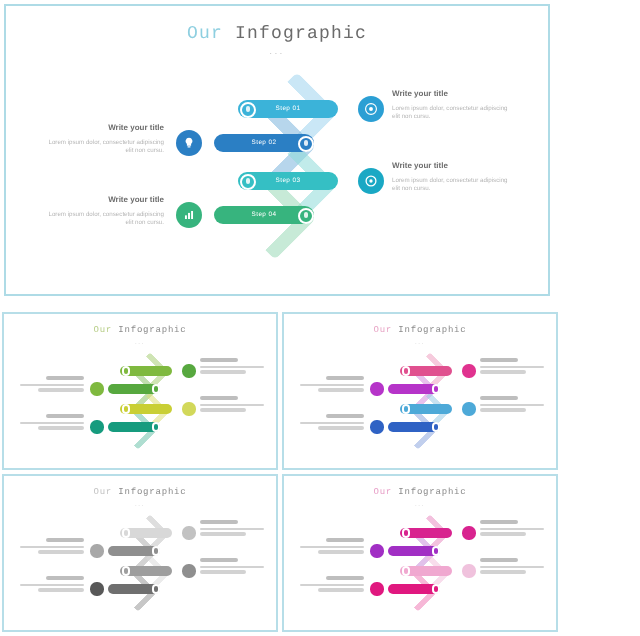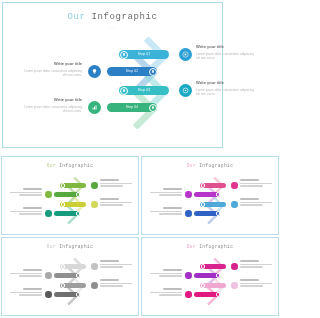--- a/index.html
+++ b/index.html
@@ -19,21 +19,21 @@
     width: 281px;
     height: 318px;
     background: #ffffff;
   }
 
   
   .slide-main {
     position: absolute;
     left: 2px;
     top: 2px;
-    width: 221px;
+    width: 273px;
     height: 146px;
     background: #ffffff;
     border: 1px solid #aedbe6;
     box-sizing: border-box;
   }
 
   .slide-title {
     position: absolute;
     left: 0;
     top: 9px;

